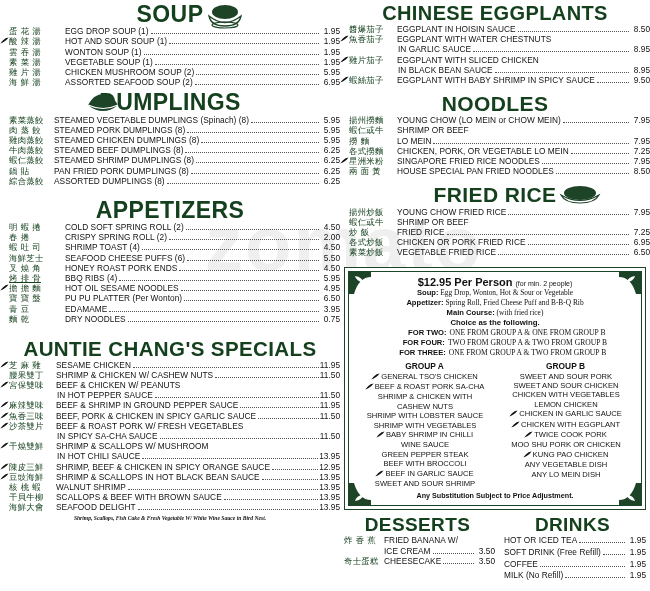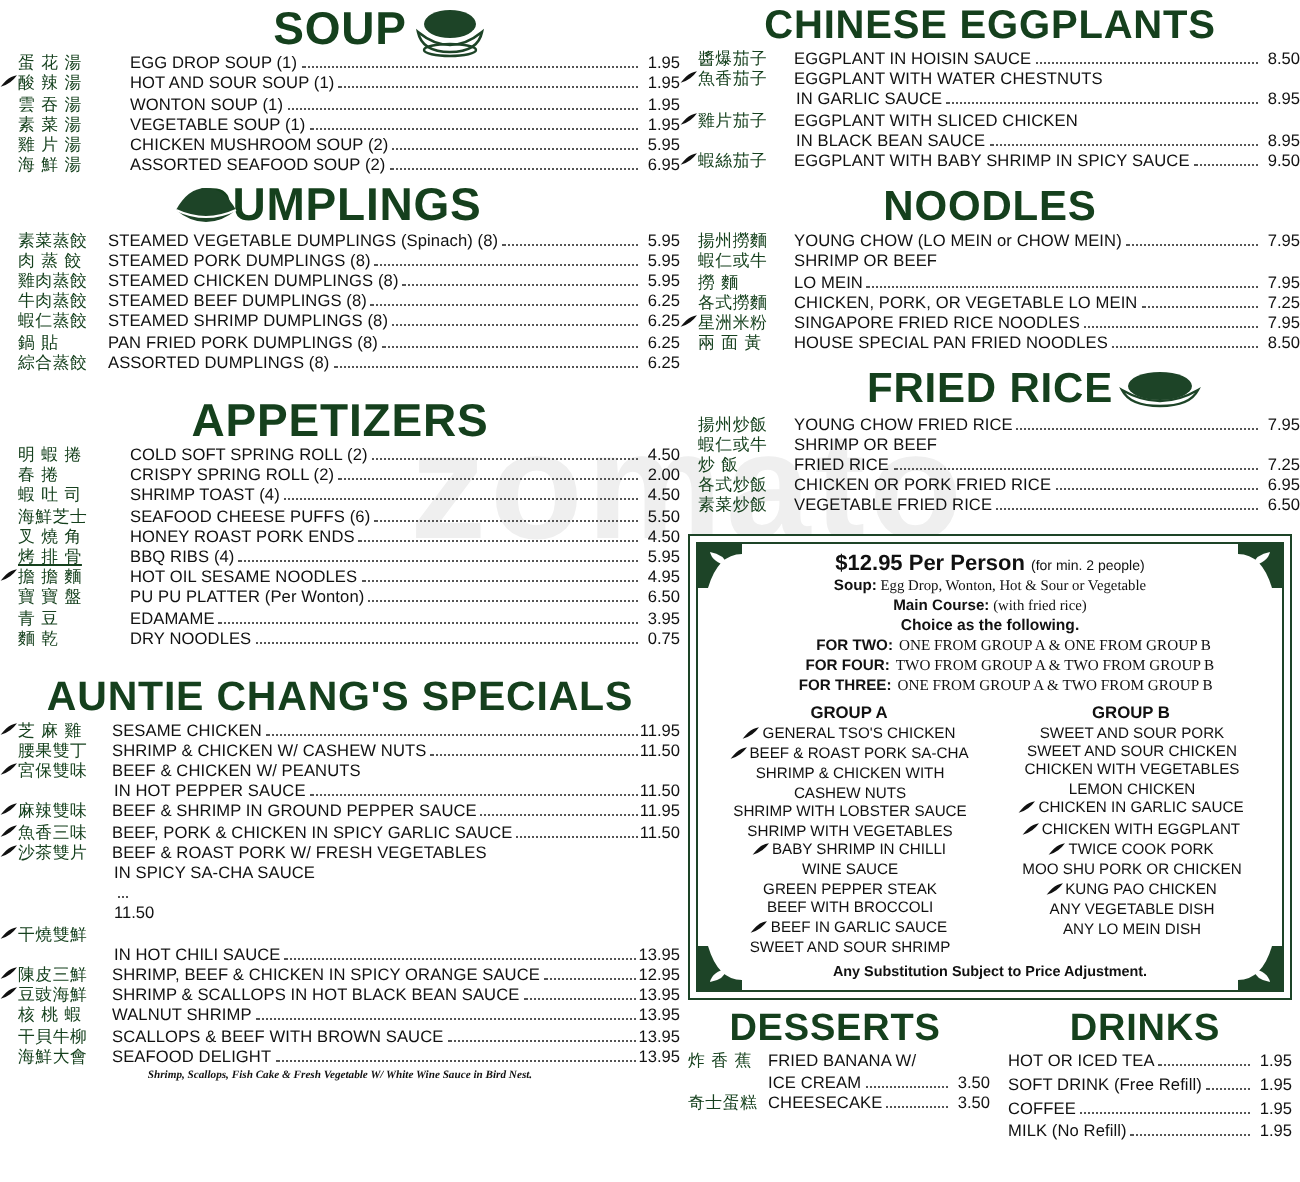--- a/index.html
+++ b/index.html
@@ -401,32 +401,33 @@
           </li>
           <li class="item">
             <span class="chilli">
               <svg width="9" height="7" viewBox="0 0 9 7">
                 <path d="M8.5 0.6 q-3 0.4 -5.4 2.6 q-1.3 1.2 -2.8 3.2 q2.6 -0.7 4.8 -2.3 q2 -1.5 3.4 -3.5z" fill="#111"></path>
               </svg>
             </span>
             <span class="cn" style="min-width: 47px; width: 47px;">沙茶雙片</span>
             <span class="en">BEEF &amp; ROAST PORK W/ FRESH VEGETABLES</span>
           </li>
-          <li class="item cont" style="padding-left: 57px; flex-direction: column;">
+          <li class="item cont" style="padding-left: 57px;">
             <span class="en">IN SPICY SA-CHA SAUCE</span>
             <span class="dots"></span>
             <span class="price">11.50</span>
           </li>
           <li class="item">
             <span class="chilli">
               <svg width="9" height="7" viewBox="0 0 9 7">
                 <path d="M8.5 0.6 q-3 0.4 -5.4 2.6 q-1.3 1.2 -2.8 3.2 q2.6 -0.7 4.8 -2.3 q2 -1.5 3.4 -3.5z" fill="#111"></path>
               </svg>
             </span>
             <span class="cn" style="min-width: 47px; width: 47px;">干燒雙鮮</span>
+            <span class="en">SHRIMP &amp; SCALLOPS W/ MUSHROOM</span>
           </li>
           <li class="item cont" style="padding-left: 57px;">
             <span class="en">IN HOT CHILI SAUCE</span>
             <span class="dots"></span>
             <span class="price">13.95</span>
           </li>
           <li class="item">
             <span class="chilli">
               <svg width="9" height="7" viewBox="0 0 9 7">
                 <path d="M8.5 0.6 q-3 0.4 -5.4 2.6 q-1.3 1.2 -2.8 3.2 q2.6 -0.7 4.8 -2.3 q2 -1.5 3.4 -3.5z" fill="#111"></path>
@@ -655,20 +656,24 @@
 
 
         <div class="fd-price">
           <span>$12.95 Per Person</span>
           <span class="sub">(for min. 2 people)</span>
         </div>
 
         <div class="fd-line">
           <b>Soup:</b>
           <span>Egg Drop, Wonton, Hot &amp; Sour or Vegetable</span>
+        </div>
+        <div class="fd-line">
+          <b>Appetizer:</b>
+          <span>Spring Roll, Fried Cheese Puff and B-B-Q Rib</span>
         </div>
         <div class="fd-line">
           <b>Main Course:</b>
           <span>(with fried rice)</span>
         </div>
         <div class="fd-choice">Choice as the following.</div>
 
         <div id="fd-options">
             <div class="fd-for">
               <span class="lbl">FOR TWO:</span>

